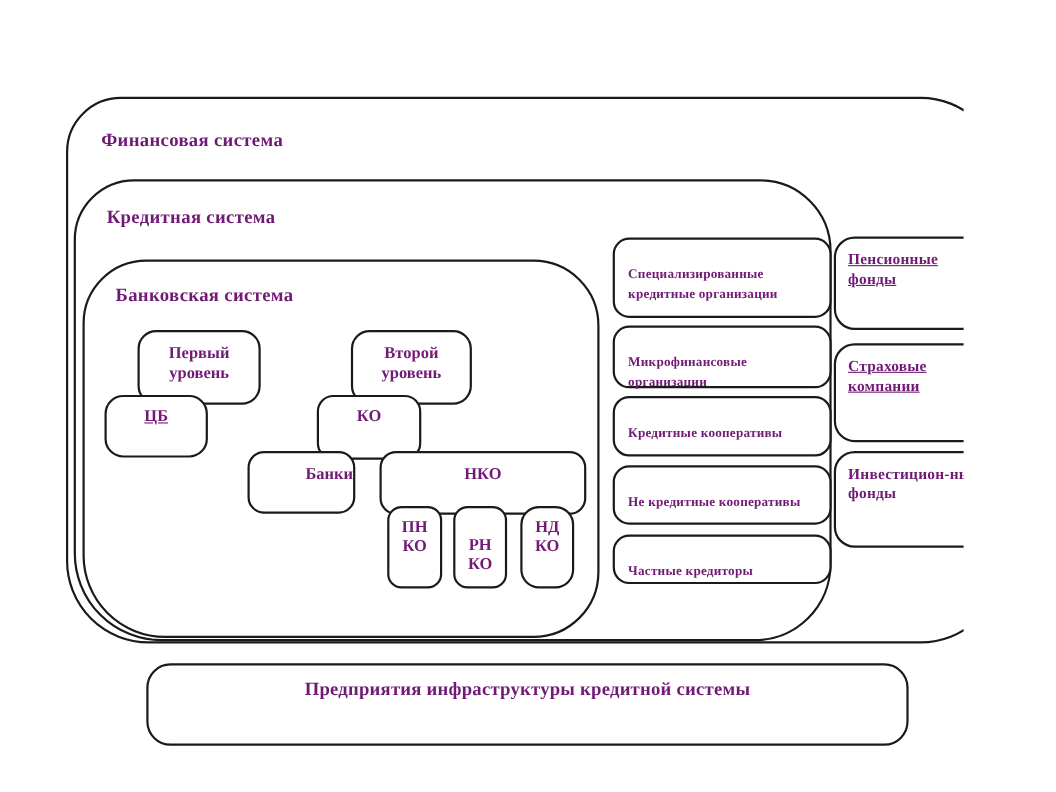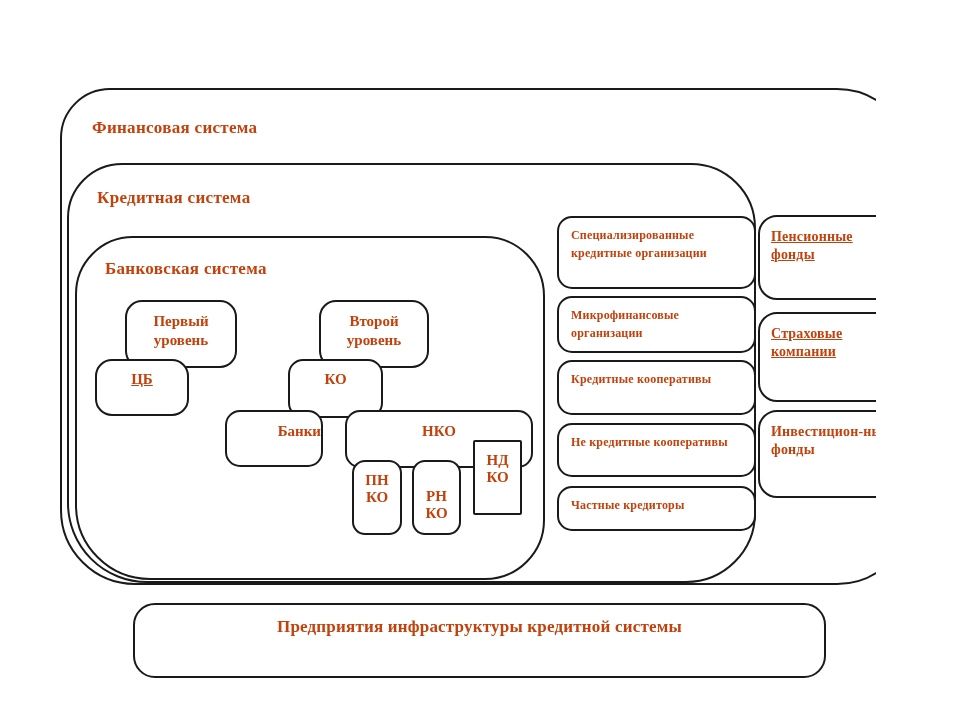--- a/index.html
+++ b/index.html
@@ -1,19 +1,19 @@
 <!DOCTYPE html>
 <html><head>
 <meta charset="utf-8">
 <style>
   html,body { margin:0; padding:0; background:#ffffff; }
   .stage {
     position:relative; width:876px; height:720px; background:#ffffff;
     font-family:"Liberation Serif","DejaVu Serif",serif;
-    font-weight:bold; color:#c2410c; overflow:hidden;
+    font-weight:bold; color:#701a75; overflow:hidden;
   }
   .box {
     position:absolute; box-sizing:border-box;
     background:#ffffff; border:2px solid #1a1a1a;
   }
   
   .c-fin  { left:60px;  top:88px;  width:852px; height:497px; border-radius:50px 75px 75px 75px; }
   .c-cred { left:67px;  top:163px; width:689px; height:420px; border-radius:55px 65px 70px 80px; }
   .c-bank { left:75px;  top:236px; width:470px; height:344px; border-radius:58px 60px 60px 75px; }
   .lbl { position:absolute; font-size:17px; letter-spacing:0.3px; white-space:nowrap; }
@@ -25,25 +25,25 @@
   .bnode .w  { display:inline-block; width:74px; }
   .bnode .wn { display:inline-block; width:30px; line-height:1.15; }
   .n-lvl1  { left:125px; top:300px; width:112px; height:68px; padding-top:10px; }
   .n-lvl2  { left:319px; top:300px; width:110px; height:68px; padding-top:10px; }
   .n-cb    { left:95px;  top:359px; width:94px;  height:57px; padding-top:9px;text-decoration:underline;  }
   .n-ko    { left:288px; top:359px; width:95px;  height:59px; padding-top:9px;  border-radius:15px; }
   .n-banks { left:225px; top:410px; width:98px;  height:57px; padding-top:10px; border-radius:15px;text-align:right; }
   .n-nko   { left:345px; top:410px; width:188px; height:58px; padding-top:10px; border-radius:15px; }
   .n-pnko  { left:352px; top:460px; width:50px;  height:75px; padding-top:10px; border-radius:13px; }
   .n-rnko  { left:412px; top:460px; width:49px;  height:75px; padding-top:26px; border-radius:13px; }
-  .n-ndko  { left:473px; top:440px; width:49px;  height:75px; padding-top:10px; border-radius:2px; }
+  .n-ndko  { left:473px; top:460px; width:49px;  height:75px; padding-top:10px; border-radius:17px; }
   
   .mnode {
     left:557px; width:199px; font-size:12px; line-height:1.5;
-    padding:8px 14px 0 12px; border-radius:15px; letter-spacing:0.2px;
+    padding:22px 14px 0 12px; border-radius:15px; letter-spacing:0.2px;
   }
   .m-0 { top:216px; height:73px; }
   .m-1 { top:296px; height:57px; }
   .m-2 { top:360px; height:55px; }
   .m-3 { top:423px; height:54px; }
   .m-4 { top:486px; height:45px; }
   .mnode .w { display:inline-block; width:170px; }
   
   .rnode {
     left:758px; width:153px; font-size:14px; line-height:1.3;

